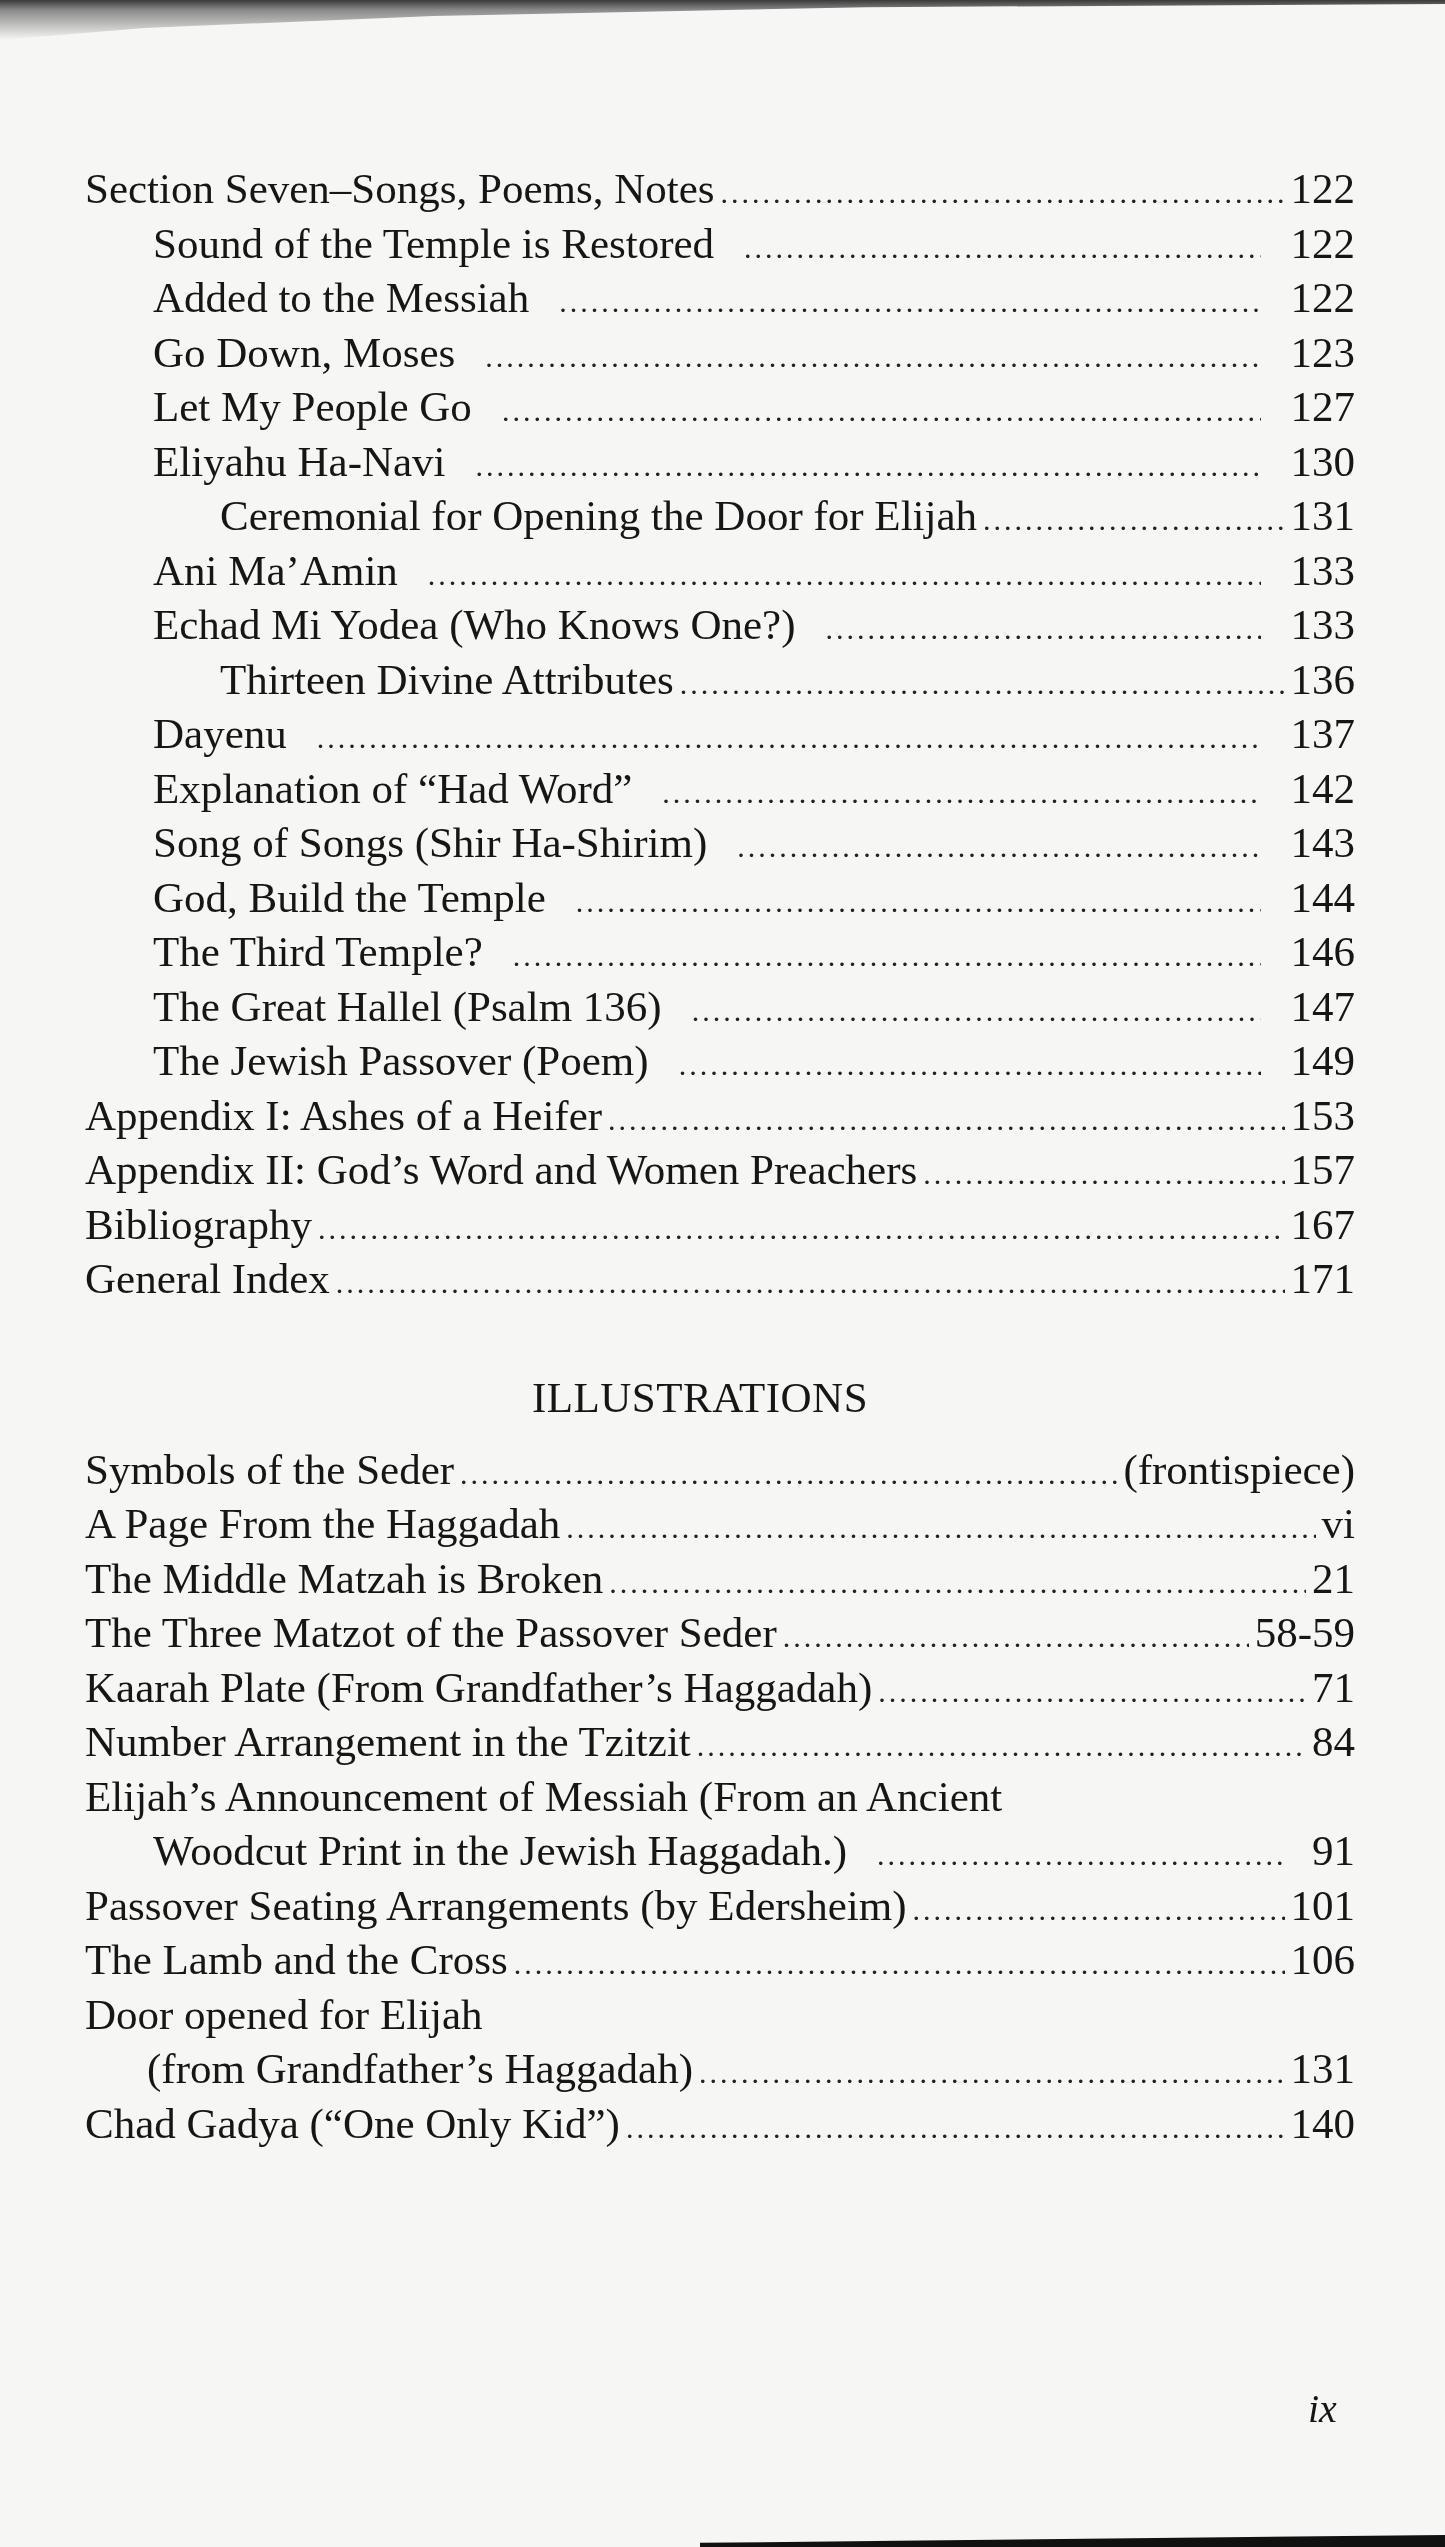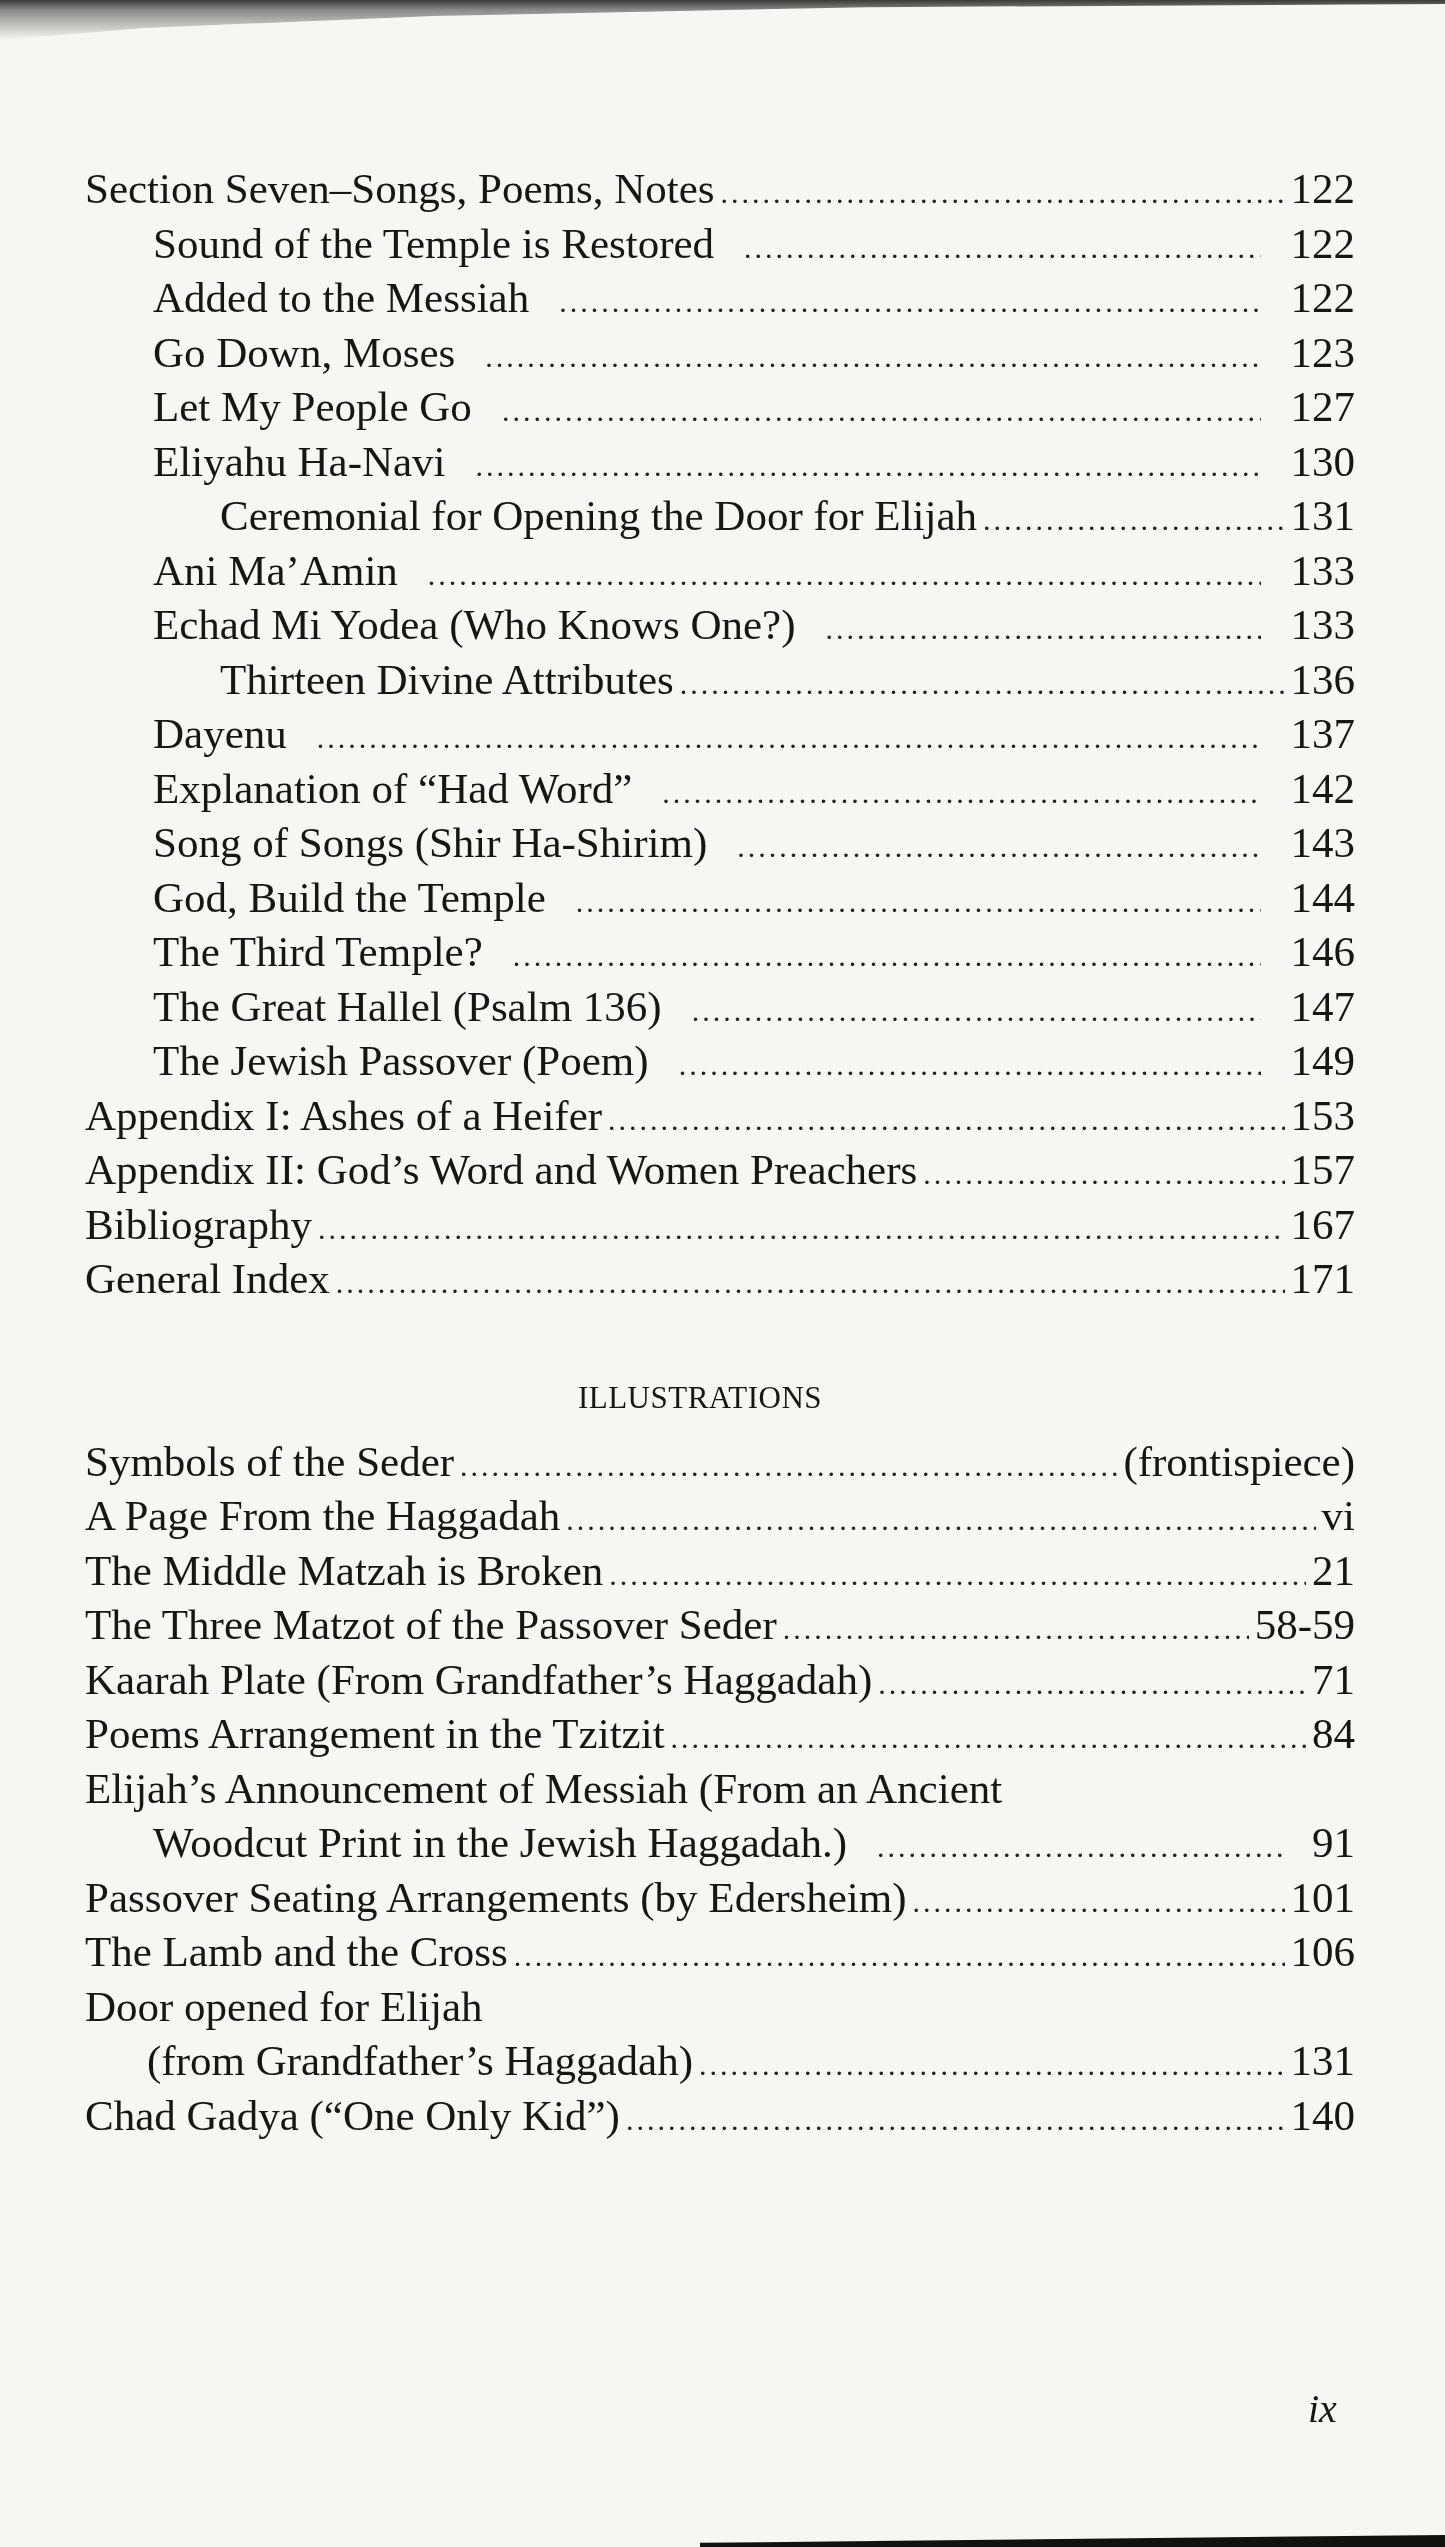--- a/index.html
+++ b/index.html
@@ -48,24 +48,24 @@
       font-size: 30px;
       color: #222;
     }
     .toc-row .leader::before {
       content: "..................................................................................................................................................................................";
     }
     .toc-row .page-num { flex: 0 0 auto; text-align: center; }
     .toc-row.no-leader .leader::before { content: ""; }
     .section-heading {
       text-align: center;
-      font-size: 31px;
+      font-size: 43px;
       line-height: 54px;
       margin-top: 64px;
-      margin-bottom: 10px;
+      margin-bottom: 18px;
       letter-spacing: 0.5px;
       padding-right: 40px;
     }
     .folio {
       position: absolute;
       left: 1308px;
       top: 2385px;
       font-size: 40px;
       font-style: italic;
     }
@@ -207,21 +207,21 @@
         <span class="title">The Three Matzot of the Passover Seder</span>
         <span class="leader"></span>
         <span class="page-num">58-59</span>
       </div>
     <div class="toc-row">
         <span class="title">Kaarah Plate (From Grandfather’s Haggadah)</span>
         <span class="leader"></span>
         <span class="page-num">71</span>
       </div>
     <div class="toc-row">
-        <span class="title">Poems Arrangement in the Tzitzit</span>
+        <span class="title">Number Arrangement in the Tzitzit</span>
         <span class="leader"></span>
         <span class="page-num">84</span>
       </div>
     <div class="toc-row no-leader">
         <span class="title">Elijah’s Announcement of  Messiah (From an Ancient</span>
         <span class="leader"></span>
         <span class="page-num"></span>
       </div>
     <div class="toc-row indent1">
         <span class="title">Woodcut Print in the Jewish Haggadah.)</span>

